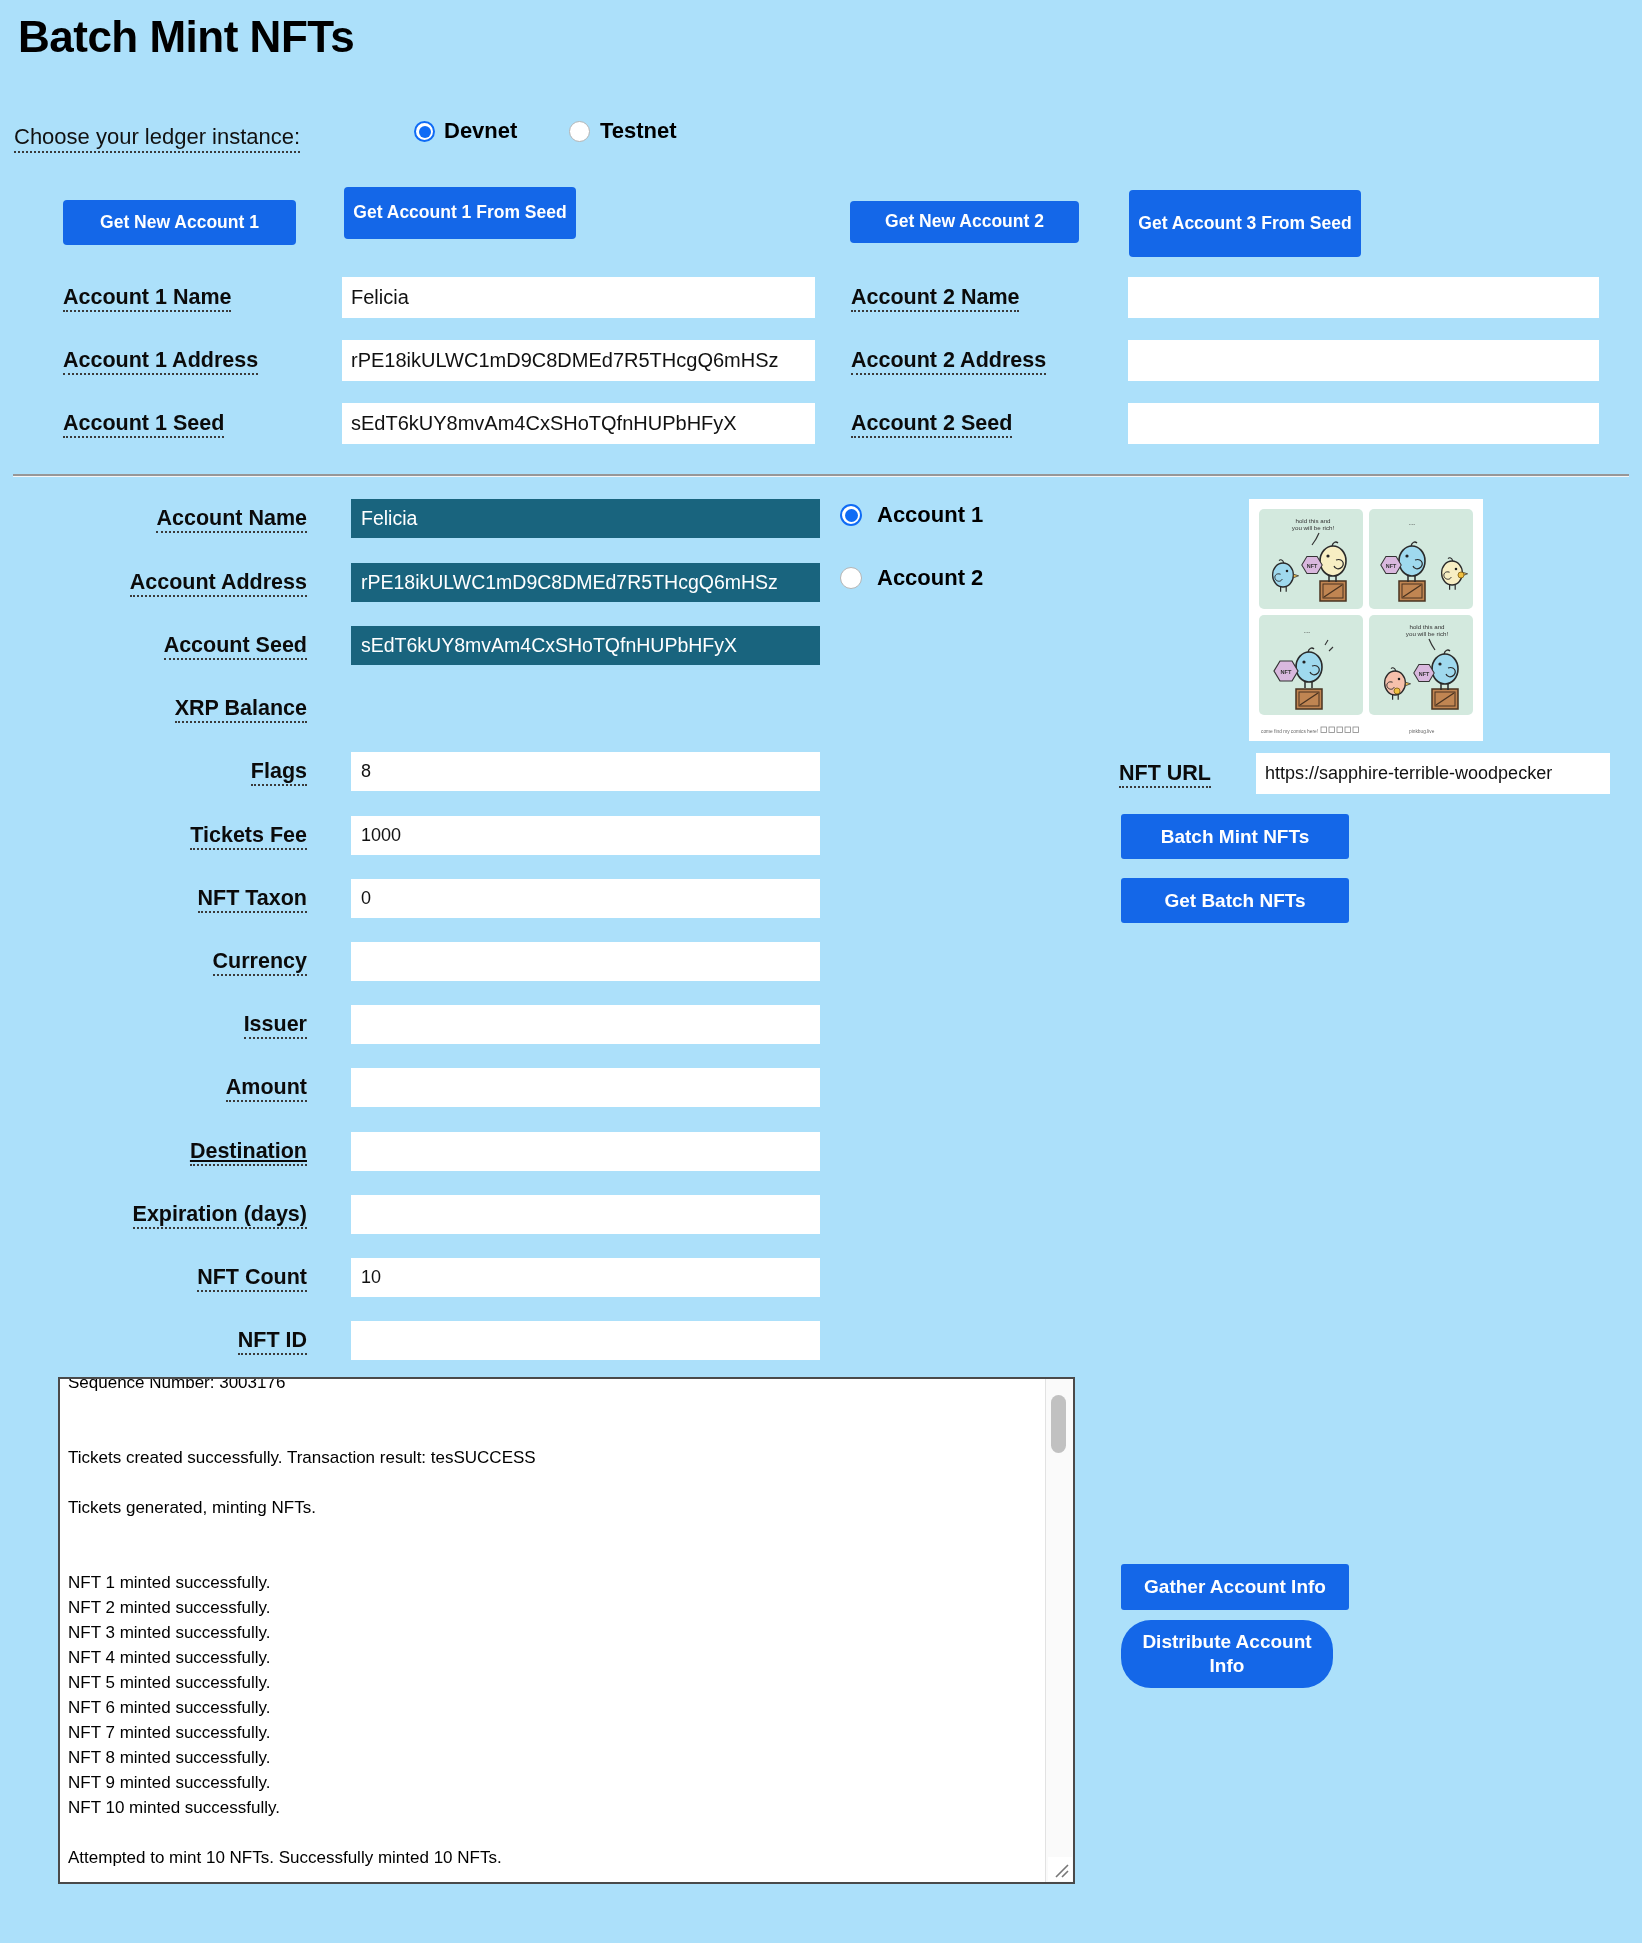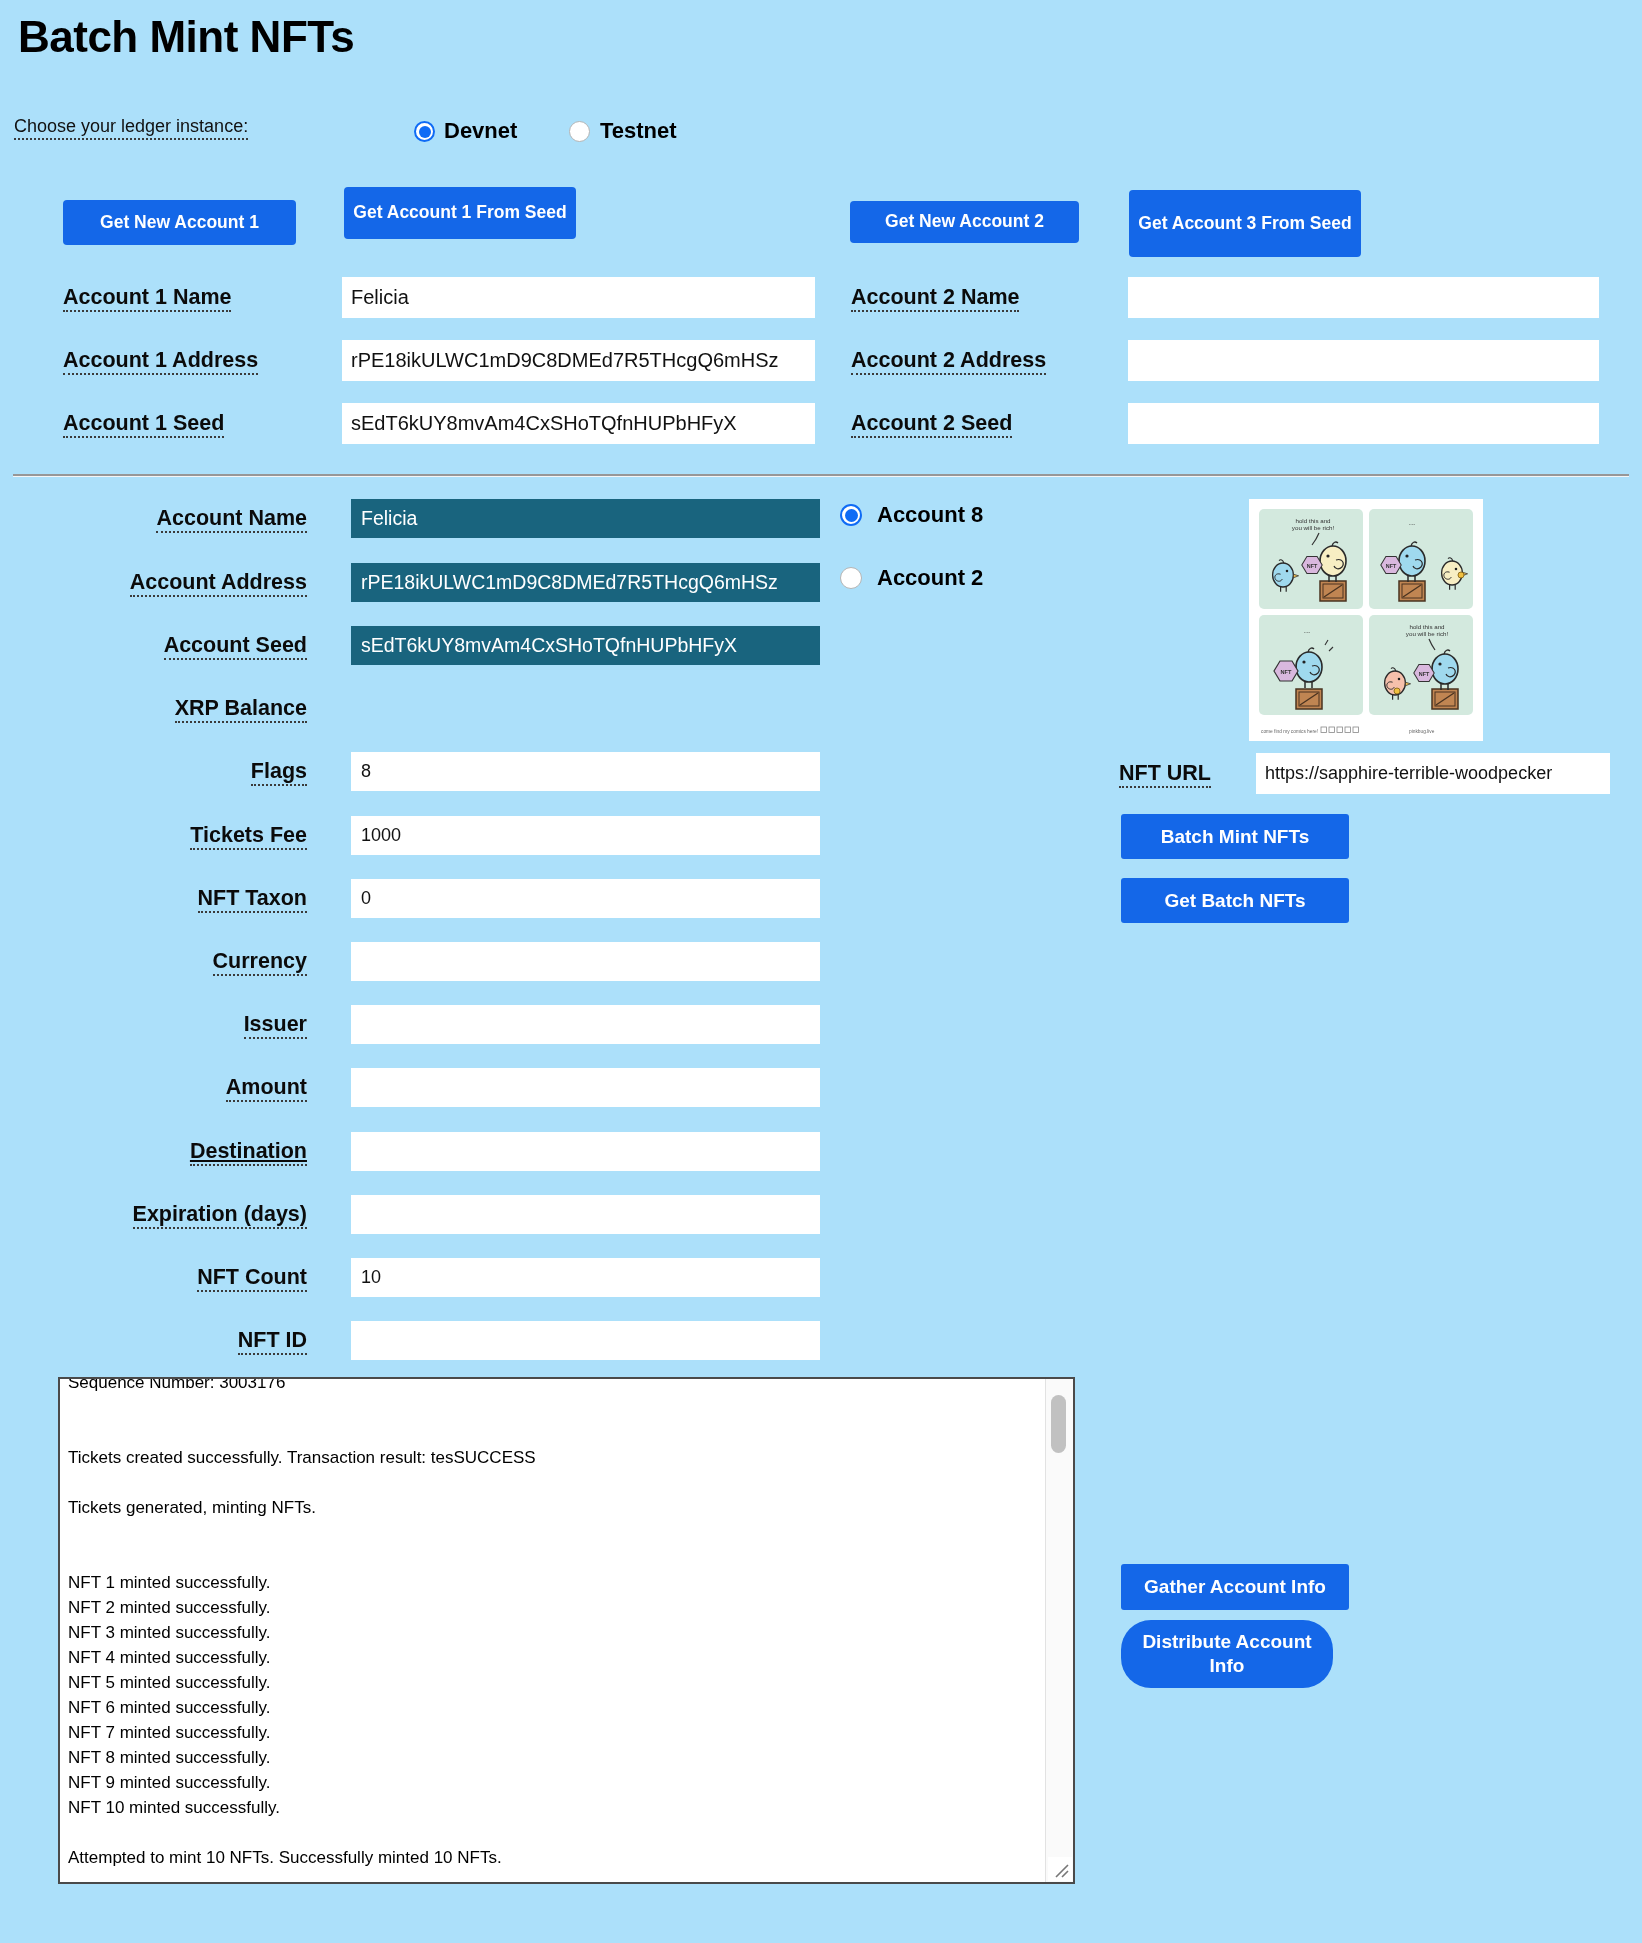--- a/index.html
+++ b/index.html
@@ -5,21 +5,21 @@
   html,body{margin:0;padding:0;}
   body{font-family:"Liberation Sans",sans-serif;background:#ace0fa;}
   #app{position:relative;width:1642px;height:1943px;background:#ace0fa;overflow:hidden;}
 
   .title{position:absolute;left:18px;top:12px;font-size:44px;font-weight:700;letter-spacing:-0.5px;color:#000;}
 
   .lbl{position:absolute;font-weight:700;font-size:21.5px;color:#0b0b0b;white-space:nowrap;}
   .lbl span{border-bottom:2.5px dotted #3a3a3a;padding-bottom:1px;}
   .lbl.rt{width:307px;text-align:right;left:0;}
 
-  .ledger-lbl{position:absolute;left:14px;top:116px;font-size:18px;color:#111;}
+  .ledger-lbl{position:absolute;left:14px;top:124px;font-size:22px;color:#111;}
   .ledger-lbl span{border-bottom:2.5px dotted #3a3a3a;padding-bottom:2px;}
 
   .radio{position:absolute;width:21px;height:21px;border-radius:50%;box-sizing:border-box;background:#fff;}
   .radio.on{border:2.5px solid #0f6bf5;}
   .radio.on::after{content:"";position:absolute;inset:2.5px;border-radius:50%;background:#0f6bf5;}
   .radio.off{border:1.5px solid #b5b5b5;}
   .rlbl{position:absolute;font-weight:700;font-size:22px;color:#000;white-space:nowrap;}
 
   .btn{position:absolute;background:#1467e8;color:#fff;border:none;border-radius:4px;
        font-weight:600;font-family:inherit;display:flex;align-items:center;justify-content:center;
@@ -103,21 +103,21 @@
   <div class="lbl rt" style="top:1139px;text-decoration:underline;"><span>Destination</span></div>
   <input class="mfield white" style="top: 1132px;" value="">
   <div class="lbl rt" style="top:1202px;"><span>Expiration (days)</span></div>
   <input class="mfield white" style="top: 1195px;" value="">
   <div class="lbl rt" style="top:1265px;"><span>NFT Count</span></div>
   <input class="mfield white" style="top: 1258px;" value="10">
   <div class="lbl rt" style="top:1328px;"><span>NFT ID</span></div>
   <input class="mfield white" style="top: 1321px;" value="">
 
   <div class="radio on" style="left:840px;top:504px;width:22px;height:22px;"></div>
-  <div class="rlbl" style="left:877px;top:502px;">Account 8</div>
+  <div class="rlbl" style="left:877px;top:502px;">Account 1</div>
   <div class="radio off" style="left:840px;top:567px;width:22px;height:22px;"></div>
   <div class="rlbl" style="left:877px;top:565px;">Account 2</div>
 
   <svg class="comic" viewBox="0 0 234 242">
     <rect x="0" y="0" width="234" height="242" fill="#ffffff"></rect>
     <rect x="10" y="10" width="104" height="100" rx="5" fill="#d3e9de"></rect>
     <rect x="120" y="10" width="104" height="100" rx="5" fill="#d3e9de"></rect>
     <rect x="10" y="116" width="104" height="100" rx="5" fill="#d3e9de"></rect>
     <rect x="120" y="116" width="104" height="100" rx="5" fill="#d3e9de"></rect>
     <defs>

